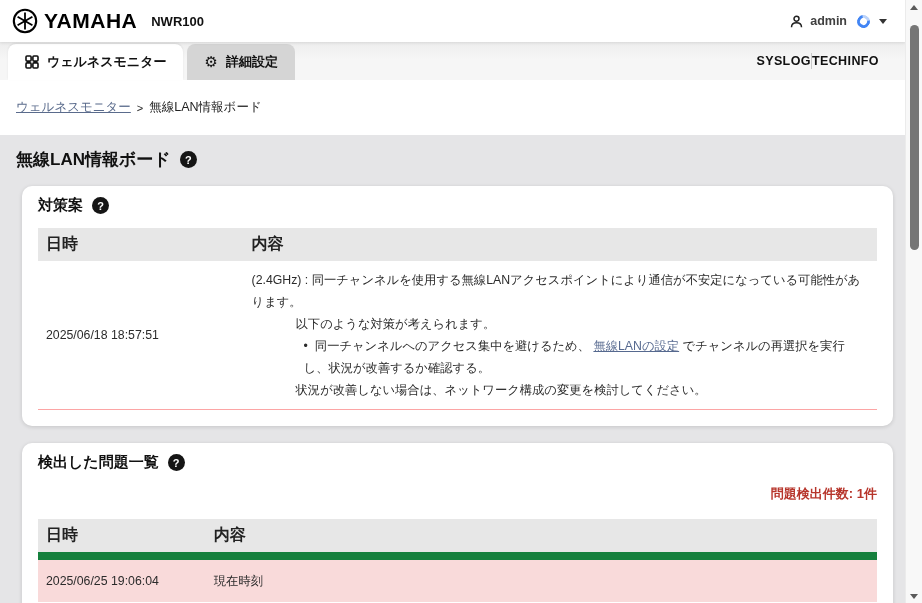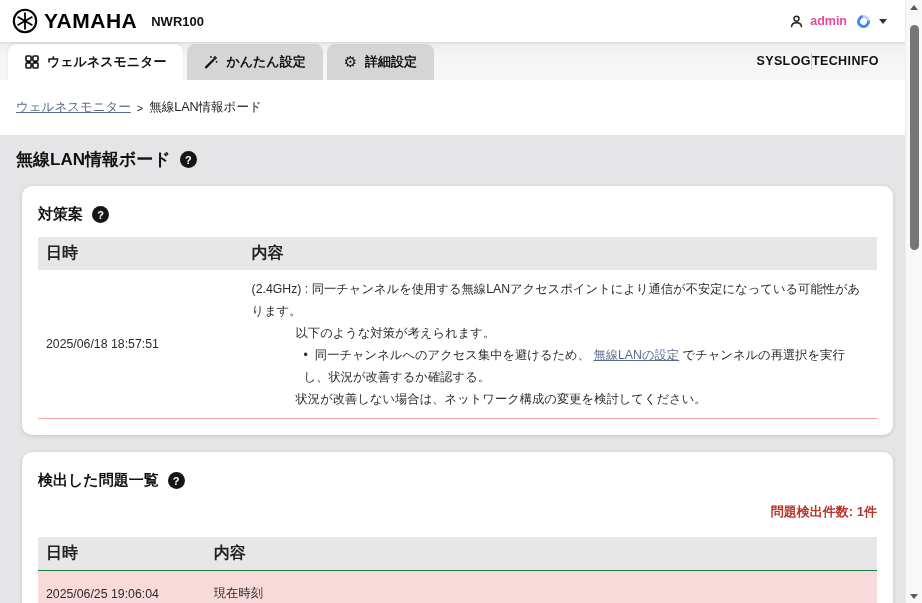--- a/index.html
+++ b/index.html
@@ -13,21 +13,21 @@
   
   .topbar {
     height: 42px; background: #fff; display: flex; align-items: center;
     padding: 0 18px 0 12px; position: relative; z-index: 3;
     box-shadow: 0 1px 3px rgba(0,0,0,.10);
   }
   .logo { display: flex; align-items: center; gap: 6px; }
   .logo-word { font-size: 21px; font-weight: 800; letter-spacing: .5px; color: #000; }
   .model { font-size: 13px; font-weight: 700; margin-left: 14px; color: #111; }
   .user-cluster { margin-left: auto; display: flex; align-items: center; gap: 6px; cursor: pointer; }
-  .username { font-size: 12.5px; font-weight: 700; color: #ec4899; }
+  .username { font-size: 12.5px; font-weight: 700; color: #404040; }
   .spinner {
     width: 13px; height: 13px; border-radius: 50%;
     border: 3px solid #4285f4; border-top-color: #bcd3f9;
     transform: rotate(35deg); margin-left: 4px;
   }
   .caret-down {
     width: 0; height: 0; margin-left: 3px;
     border-left: 4px solid transparent; border-right: 4px solid transparent;
     border-top: 5px solid #333;
   }
@@ -59,21 +59,21 @@
   .main { background: #e5e5e7; height: 468px; overflow: hidden; padding-top: 13px; }
   .page-title-row { display: flex; align-items: center; gap: 9px; margin: 0 16px 15px 16px; }
   .page-title { font-size: 17px; font-weight: 700; color: #111; }
   .help-icon {
     width: 17px; height: 17px; border-radius: 50%; background: #151515; color: #fff;
     font-size: 11px; font-weight: 700; display: inline-flex; align-items: center;
     justify-content: center; cursor: pointer; flex: 0 0 auto;
   }
   .card {
     background: #fff; border-radius: 10px; margin: 0 12px 17px 22px;
-    padding: 19px 16px 16px; box-shadow: 0 1px 4px rgba(0,0,0,.14);
+    padding: 10px 16px 16px; box-shadow: 0 1px 4px rgba(0,0,0,.14);
   }
   .card-title-row { display: flex; align-items: center; gap: 9px; margin-bottom: 13px; }
   .card-title { font-size: 15px; font-weight: 700; color: #111; }
 
   table.tbl { width: 100%; border-collapse: collapse; table-layout: fixed; }
   .tbl th {
     background: #e7e7e7; text-align: left; font-size: 16px; font-weight: 700;
     color: #222; padding: 6px 8px; height: 26px;
   }
   .tbl td { font-size: 12.3px; color: #2b2b2b; padding: 8px; vertical-align: middle; }
@@ -82,21 +82,21 @@
   .col-date-2 { width: 20%; }
 
   .content-lines { line-height: 22px; }
   .hang { padding-left: 44px; }
   .bullet-line { padding-left: 52px; }
   .bullet-mark { margin-right: 7px; }
   a.inline-link, .link-text {
     color: #56698f; text-decoration: underline; cursor: pointer; font-size: inherit;
   }
   .count-label { font-size: 13px; font-weight: 700; color: #b7352b; margin: 2px 0 16px; text-align: right; }
-  tr.alert-row td { background: #f9dada; border-top: 1px solid #15803d; height: 46px; }
+  tr.alert-row td { background: #f9dada; border-top: 8px solid #15803d; height: 46px; }
   .table-gap { height: 12px; }
 
   
   .scrollbar {
     position: absolute; top: 0; right: 0; width: 17px; height: 603px;
     background: #f8f8f8; border-left: 1px solid #ebebeb; z-index: 5;
   }
   .sb-arrow { position: absolute; left: 0; width: 100%; height: 14px; display: flex; align-items: center; justify-content: center; cursor: pointer; }
   .sb-arrow.up { top: 0; }
   .sb-arrow.down { bottom: 0; }
@@ -137,30 +137,20 @@
   <div class="tabbar">
     <div class="tabs">
       <div class="tab active">
         <svg width="14" height="14" viewBox="0 0 14 14">
           <rect x="1" y="1" width="5.1" height="5.1" rx="1" fill="none" stroke="#111" stroke-width="1.6"></rect>
           <rect x="7.9" y="1" width="5.1" height="5.1" rx="1" fill="none" stroke="#111" stroke-width="1.6"></rect>
           <rect x="1" y="7.9" width="5.1" height="5.1" rx="1" fill="none" stroke="#111" stroke-width="1.6"></rect>
           <rect x="7.9" y="7.9" width="5.1" height="5.1" rx="1" fill="none" stroke="#111" stroke-width="1.6"></rect>
         </svg>
         <span>ウェルネスモニター</span>
-      </div>
-      <div class="tab">
-        <svg width="14" height="14" viewBox="0 0 14 14">
-          <line x1="2" y1="12.4" x2="9.4" y2="5" stroke="#111" stroke-width="2.2" stroke-linecap="round"></line>
-          <line x1="11" y1="1" x2="11" y2="5" stroke="#111" stroke-width="1.3"></line>
-          <line x1="9" y1="3" x2="13" y2="3" stroke="#111" stroke-width="1.3"></line>
-          <circle cx="7" cy="2" r=".9" fill="#111"></circle>
-          <circle cx="12.6" cy="6.8" r=".9" fill="#111"></circle>
-        </svg>
-        <span>かんたん設定</span>
       </div>
       <div class="tab">
         <span class="glyph-icon">⚙</span>
         <span>詳細設定</span>
       </div>
     </div>
     <div class="tab-links">
       <a class="tab-link">SYSLOG</a>
       <span class="vdivider"></span>
       <a class="tab-link">TECHINFO</a>

